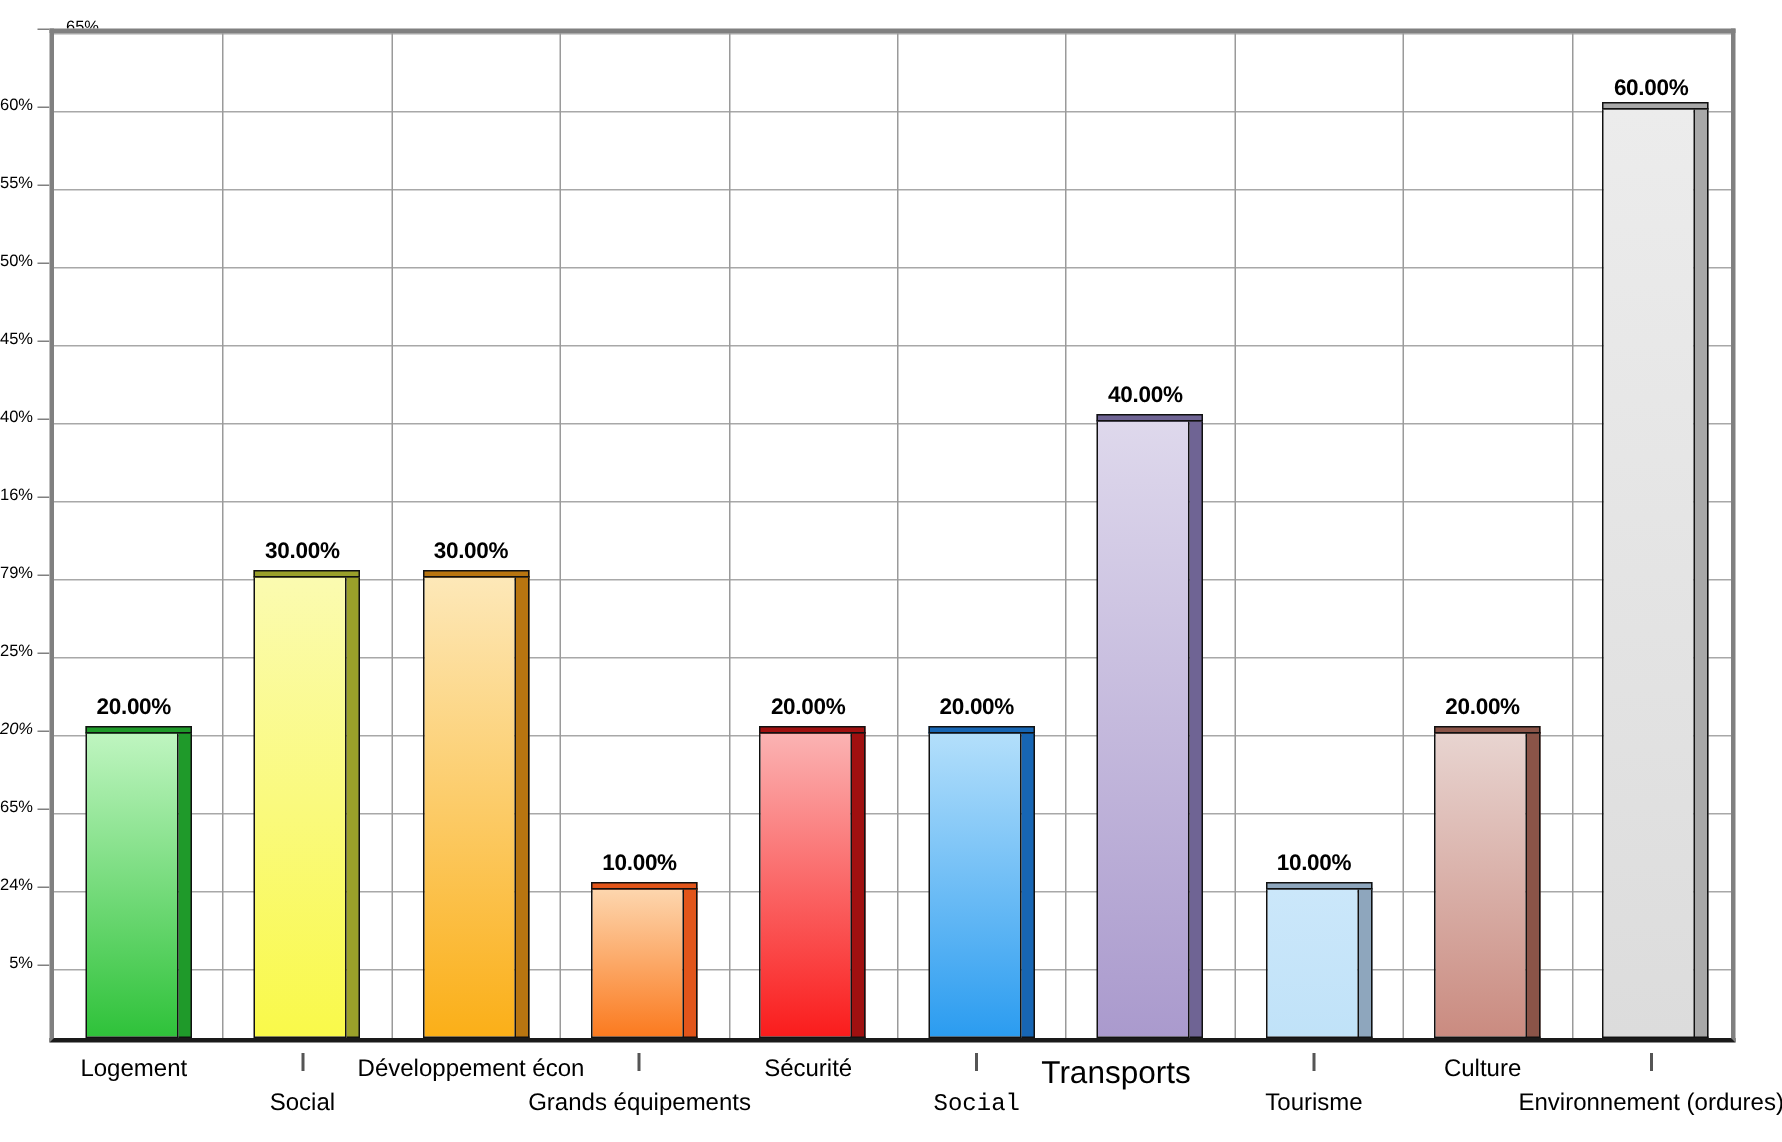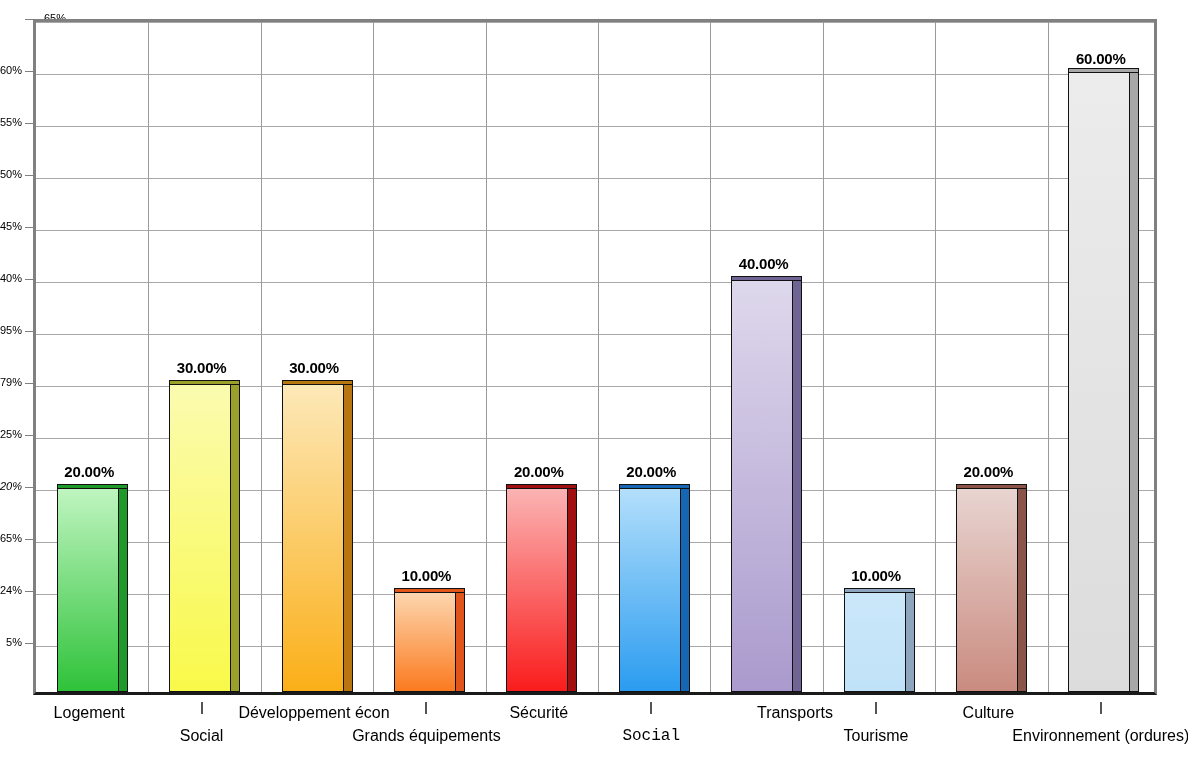--- a/index.html
+++ b/index.html
@@ -132,21 +132,21 @@
       <div class="ytick-label" style="left: 0px; width: 22px; top: 584px; font-size: 11px;">24%</div>
       <div class="ytick-mark" style="left: 25px; top: 591px; background: rgb(128, 128, 128);"></div>
       <div class="ytick-label" style="left: 0px; width: 22px; top: 532px; font-size: 11px;">65%</div>
       <div class="ytick-mark" style="left: 25px; top: 539px; background: rgb(128, 128, 128);"></div>
       <div class="ytick-label" style="left: 0px; width: 22px; top: 480px; font-size: 11px; font-style: italic;">20%</div>
       <div class="ytick-mark" style="left: 25px; top: 487px; background: rgb(128, 128, 128);"></div>
       <div class="ytick-label" style="left: 0px; width: 22px; top: 428px; font-size: 11px;">25%</div>
       <div class="ytick-mark" style="left: 25px; top: 435px; background: rgb(128, 128, 128);"></div>
       <div class="ytick-label" style="left: 0px; width: 22px; top: 376px; font-size: 11px;">79%</div>
       <div class="ytick-mark" style="left: 25px; top: 383px; background: rgb(128, 128, 128);"></div>
-      <div class="ytick-label" style="left: 0px; width: 22px; top: 324px; font-size: 11px;">95%</div>
+      <div class="ytick-label" style="left: 0px; width: 22px; top: 324px; font-size: 11px;">16%</div>
       <div class="ytick-mark" style="left: 25px; top: 331px; background: rgb(128, 128, 128);"></div>
       <div class="ytick-label" style="left: 0px; width: 22px; top: 272px; font-size: 11px;">40%</div>
       <div class="ytick-mark" style="left: 25px; top: 279px; background: rgb(128, 128, 128);"></div>
       <div class="ytick-label" style="left: 0px; width: 22px; top: 220px; font-size: 11px;">45%</div>
       <div class="ytick-mark" style="left: 25px; top: 227px; background: rgb(128, 128, 128);"></div>
       <div class="ytick-label" style="left: 0px; width: 22px; top: 168px; font-size: 11px;">50%</div>
       <div class="ytick-mark" style="left: 25px; top: 175px; background: rgb(128, 128, 128);"></div>
       <div class="ytick-label" style="left: 0px; width: 22px; top: 116px; font-size: 11px;">55%</div>
       <div class="ytick-mark" style="left: 25px; top: 123px; background: rgb(128, 128, 128);"></div>
       <div class="ytick-label" style="left: 0px; width: 22px; top: 64px; font-size: 11px;">60%</div>
@@ -239,21 +239,21 @@
   <div id="x-axis">
       <div class="xlabel" style="left: -70.8px; width: 320px; top: 704px; font-size: 16px;">Logement</div>
       <div class="xlabel" style="left: 41.6px; width: 320px; top: 727px; font-size: 16px;">Social</div>
       <div class="xtick-mark" style="left: 200.6px; top: 702px;"></div>
       <div class="xlabel" style="left: 154px; width: 320px; top: 704px; font-size: 16px;">Développement écon</div>
       <div class="xlabel" style="left: 266.4px; width: 320px; top: 727px; font-size: 16px;">Grands équipements</div>
       <div class="xtick-mark" style="left: 425.4px; top: 702px;"></div>
       <div class="xlabel" style="left: 378.8px; width: 320px; top: 704px; font-size: 16px;">Sécurité</div>
       <div class="xlabel" style="left: 491.2px; width: 320px; top: 727px; font-size: 16px; font-family: Liberation Mono, monospace;">Social</div>
       <div class="xtick-mark" style="left: 650.2px; top: 702px;"></div>
-      <div class="xlabel" style="left: 635px; width: 320px; top: 704px; font-size: 16px;">Transports</div>
+      <div class="xlabel" style="left: 584px; width: 320px; top: 704px; font-size: 21px;">Transports</div>
       <div class="xlabel" style="left: 716px; width: 320px; top: 727px; font-size: 16px;">Tourisme</div>
       <div class="xtick-mark" style="left: 875px; top: 702px;"></div>
       <div class="xlabel" style="left: 828.4px; width: 320px; top: 704px; font-size: 16px;">Culture</div>
       <div class="xlabel" style="left: 940.8px; width: 320px; top: 727px; font-size: 16px;">Environnement (ordures)</div>
       <div class="xtick-mark" style="left: 1099.8px; top: 702px;"></div>
     </div>
 
 <div class="bar-value" style="left: 33px; width: 112.4px; top: 463px;">20.00%</div>
     <div class="bar-value" style="left: 145.4px; width: 112.4px; top: 359px;">30.00%</div>
     <div class="bar-value" style="left: 257.8px; width: 112.4px; top: 359px;">30.00%</div>

